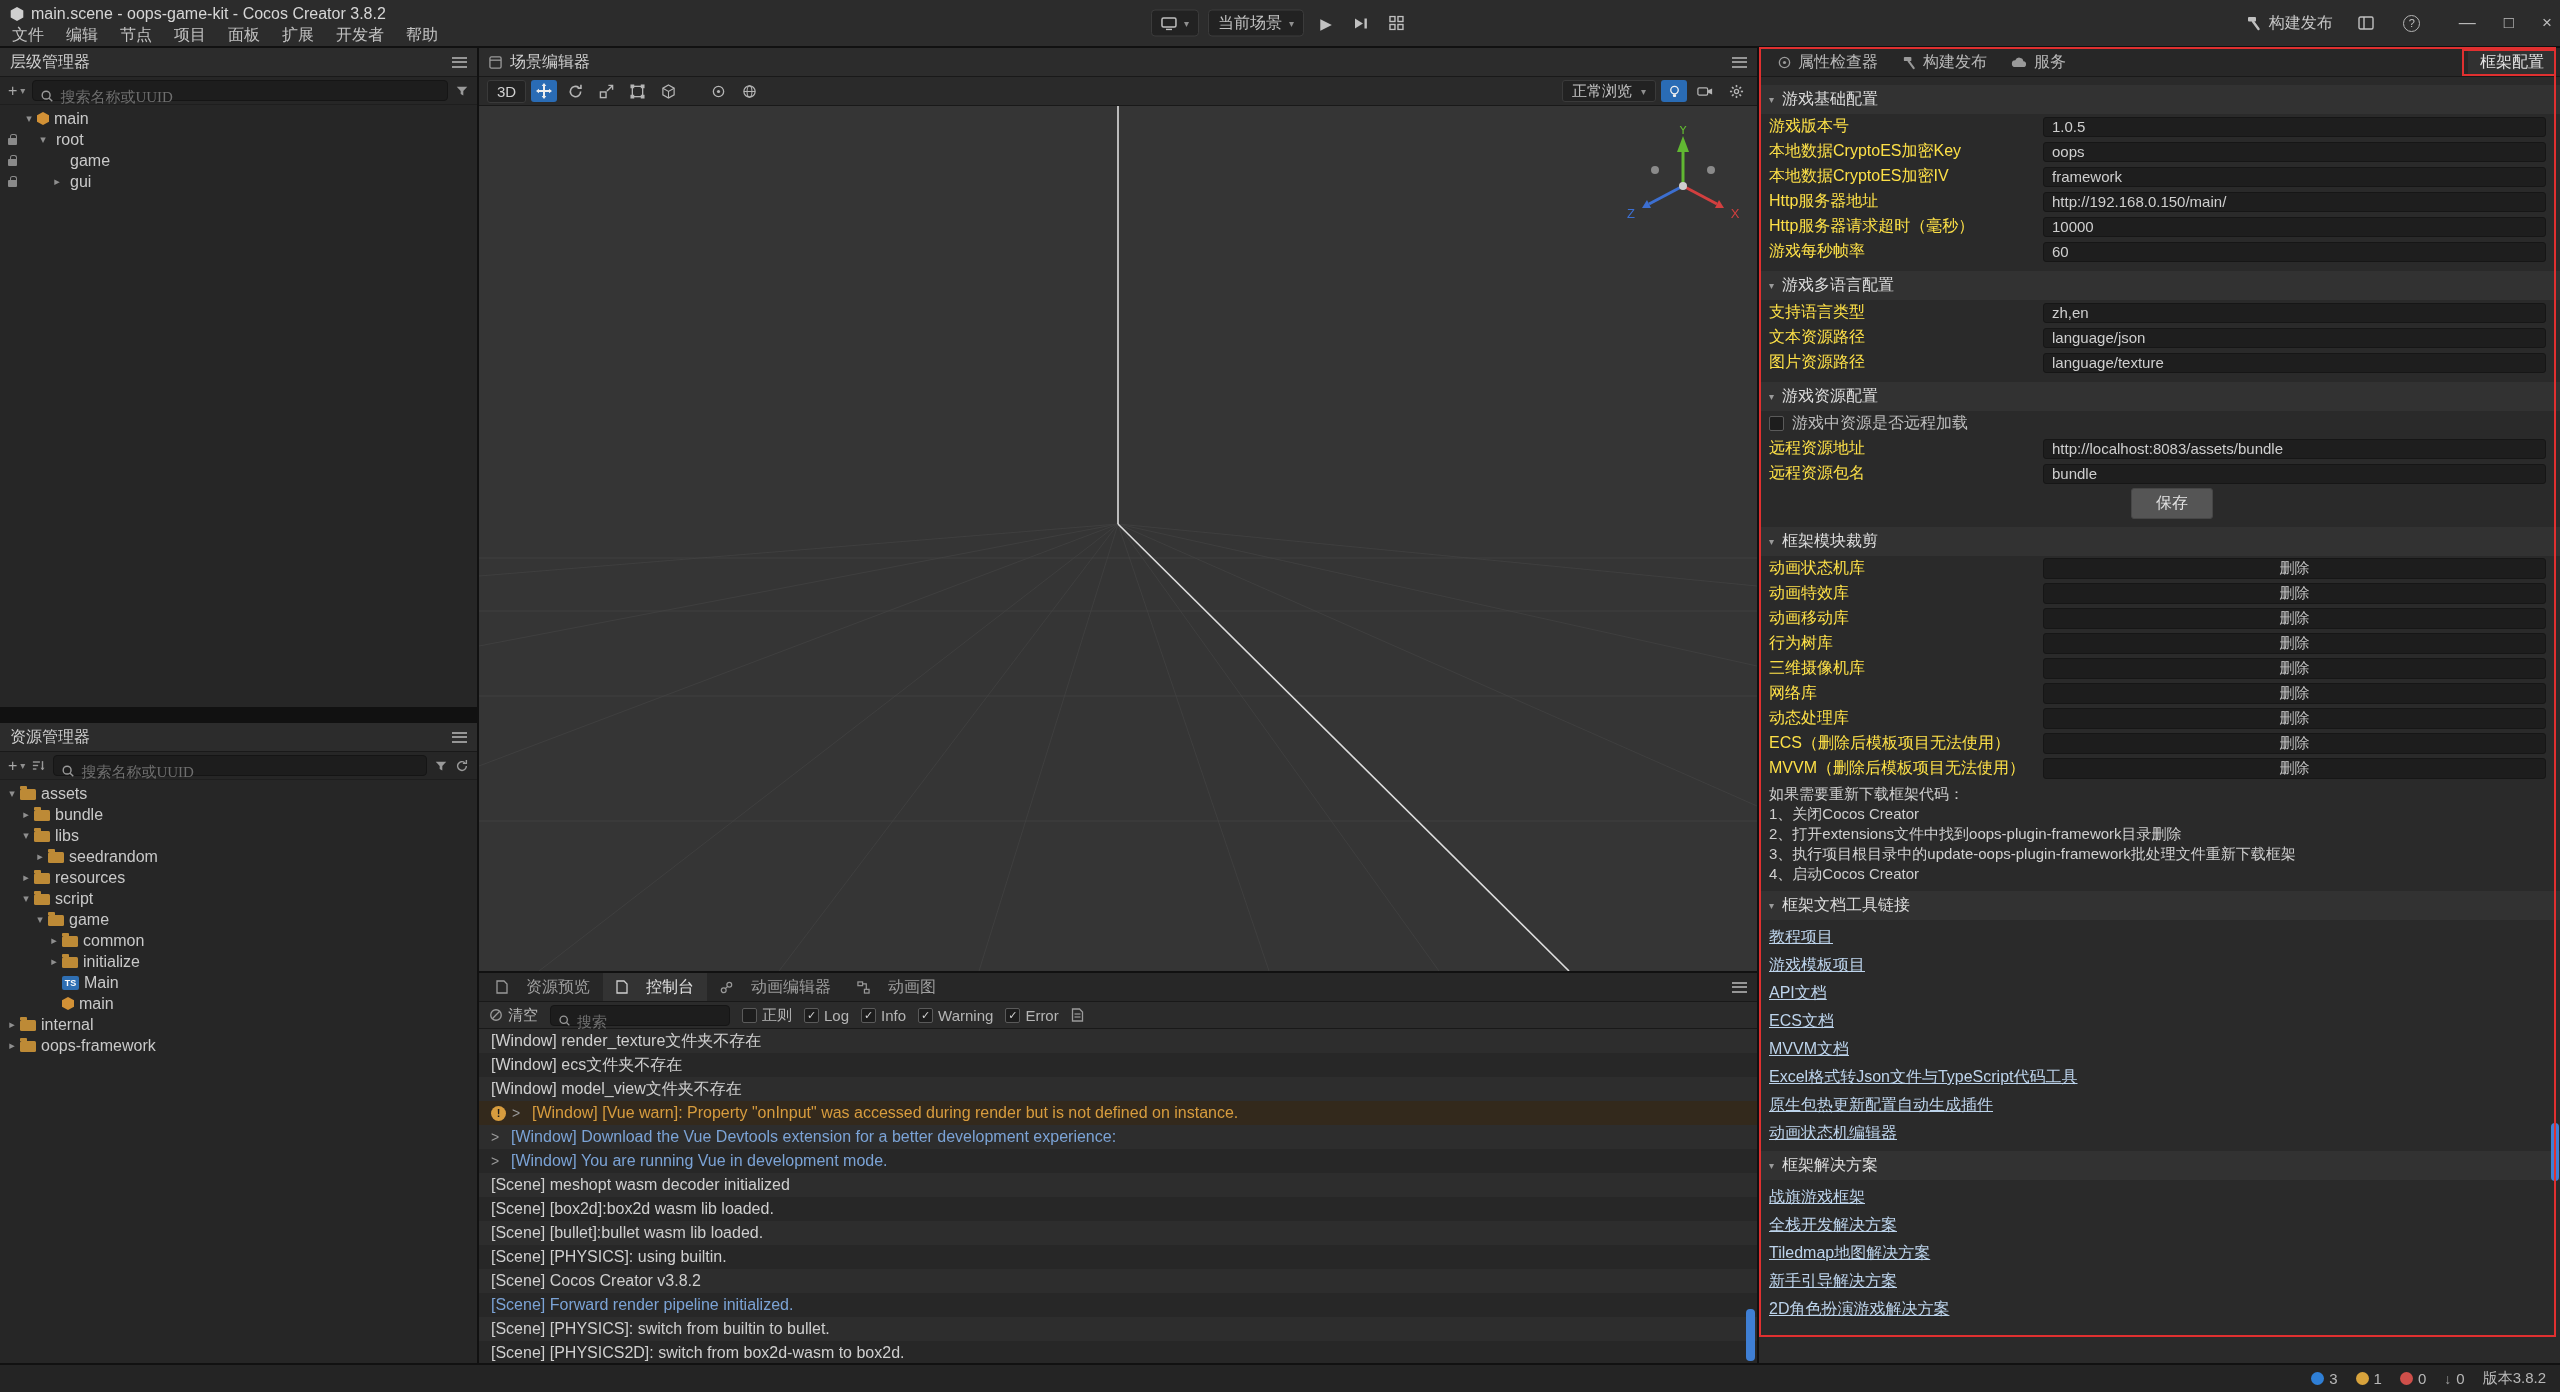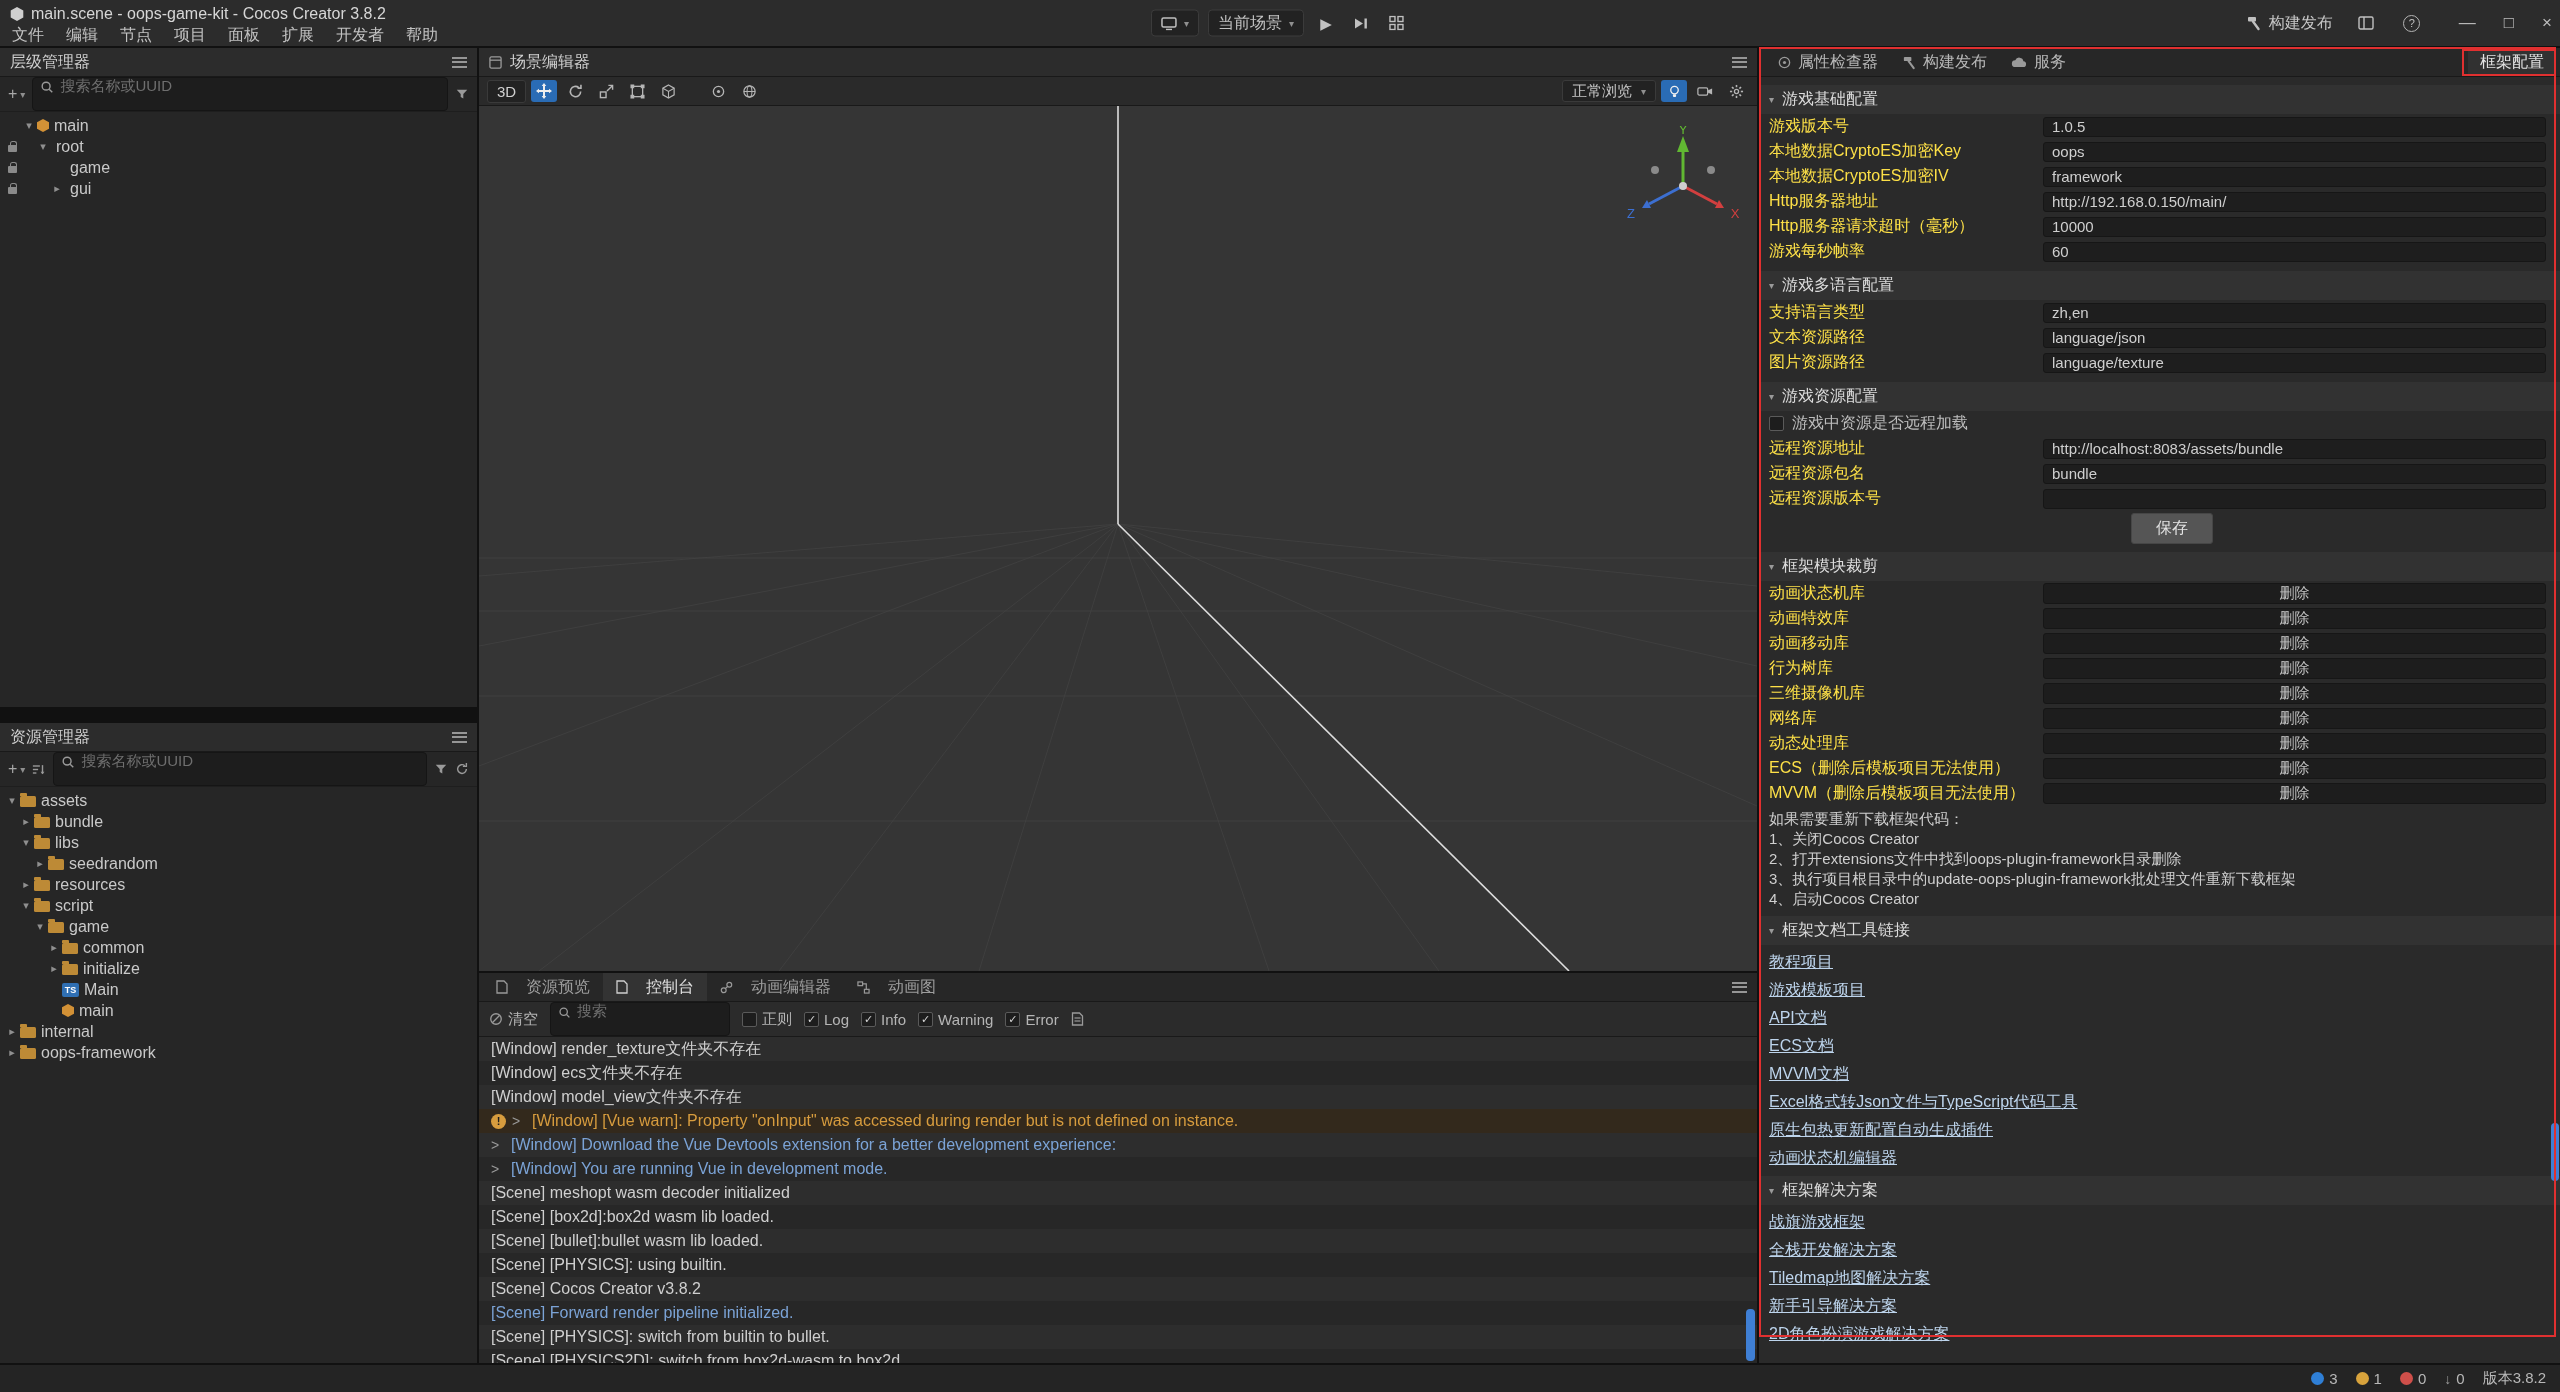--- a/index.html
+++ b/index.html
@@ -35,21 +35,21 @@
 .p-console{flex:1;position:relative;}
 .p-inspector{flex:1;position:relative;}
 .phead{flex:0 0 29px;background:#2c2c2c;border-bottom:1px solid #191919;display:flex;align-items:center;gap:8px;padding:0 10px;font-size:16px;color:#cfcfcf;}
 .phead .sp{flex:1;}
 .hamb{width:15px;height:11px;border-top:2px solid #969696;border-bottom:2px solid #969696;position:relative;}
 .hamb::before{content:"";position:absolute;left:0;right:0;top:2.5px;height:2px;background:#969696;}
 
 
 .srow{flex:0 0 28px;display:flex;align-items:center;gap:7px;padding:0 8px;background:#262626;border-bottom:1px solid #1e1e1e;}
 .sbtn{display:flex;align-items:center;color:#a8a8a8;font-size:16px;gap:3px;}
-.search{flex:1;height:21px;background:#1d1d1d;border:1px solid #151515;border-radius:4px;display:flex;align-items:flex-end;gap:6px;padding:16px 7px;min-width:0;}
+.search{flex:1;height:21px;background:#1d1d1d;border:1px solid #151515;border-radius:4px;display:flex;align-items:flex-start;gap:6px;padding:8px 7px;min-width:0;font-family:Liberation Serif, serif;}
 .search input{flex:1;background:transparent;border:none;outline:none;color:#cfcfcf;font-size:15px;font-family:inherit;min-width:0;}
 .search input::placeholder{color:#6e6e6e;}
 
 
 .tree{flex:1;padding-top:3px;overflow:hidden;}
 .trow{height:21px;display:flex;align-items:center;font-size:16px;color:#c9c9c9;padding-left:4px;white-space:nowrap;}
 .gutter{flex:0 0 17px;display:flex;justify-content:center;}
 .tw{flex:0 0 16px;color:#8f8f8f;font-size:11px;text-align:center;}
 .twe{flex:0 0 16px;}
 .tlbl{margin-left:5px;}
@@ -746,24 +746,20 @@
             <span class="cb-label">游戏中资源是否远程加载</span>
           </div>
           <div class="cfg-row">
             <span class="cfg-label">远程资源地址</span>
             <input class="cfg-input" value="http://localhost:8083/assets/bundle" style="">
           </div>
           <div class="cfg-row">
             <span class="cfg-label">远程资源包名</span>
             <input class="cfg-input" value="bundle" style="">
           </div>
-          <div class="cfg-row">
-            <span class="cfg-label">远程资源版本号</span>
-            <input class="cfg-input" value="" style="">
-          </div>
           <div class="save-row">
             <button class="save-btn">保存</button>
           </div>
 
           <div class="sec-h">
             <span class="tri">▾</span>
             <span>框架模块裁剪</span>
           </div>
           <div class="cfg-row">
             <span class="cfg-label">动画状态机库</span>

